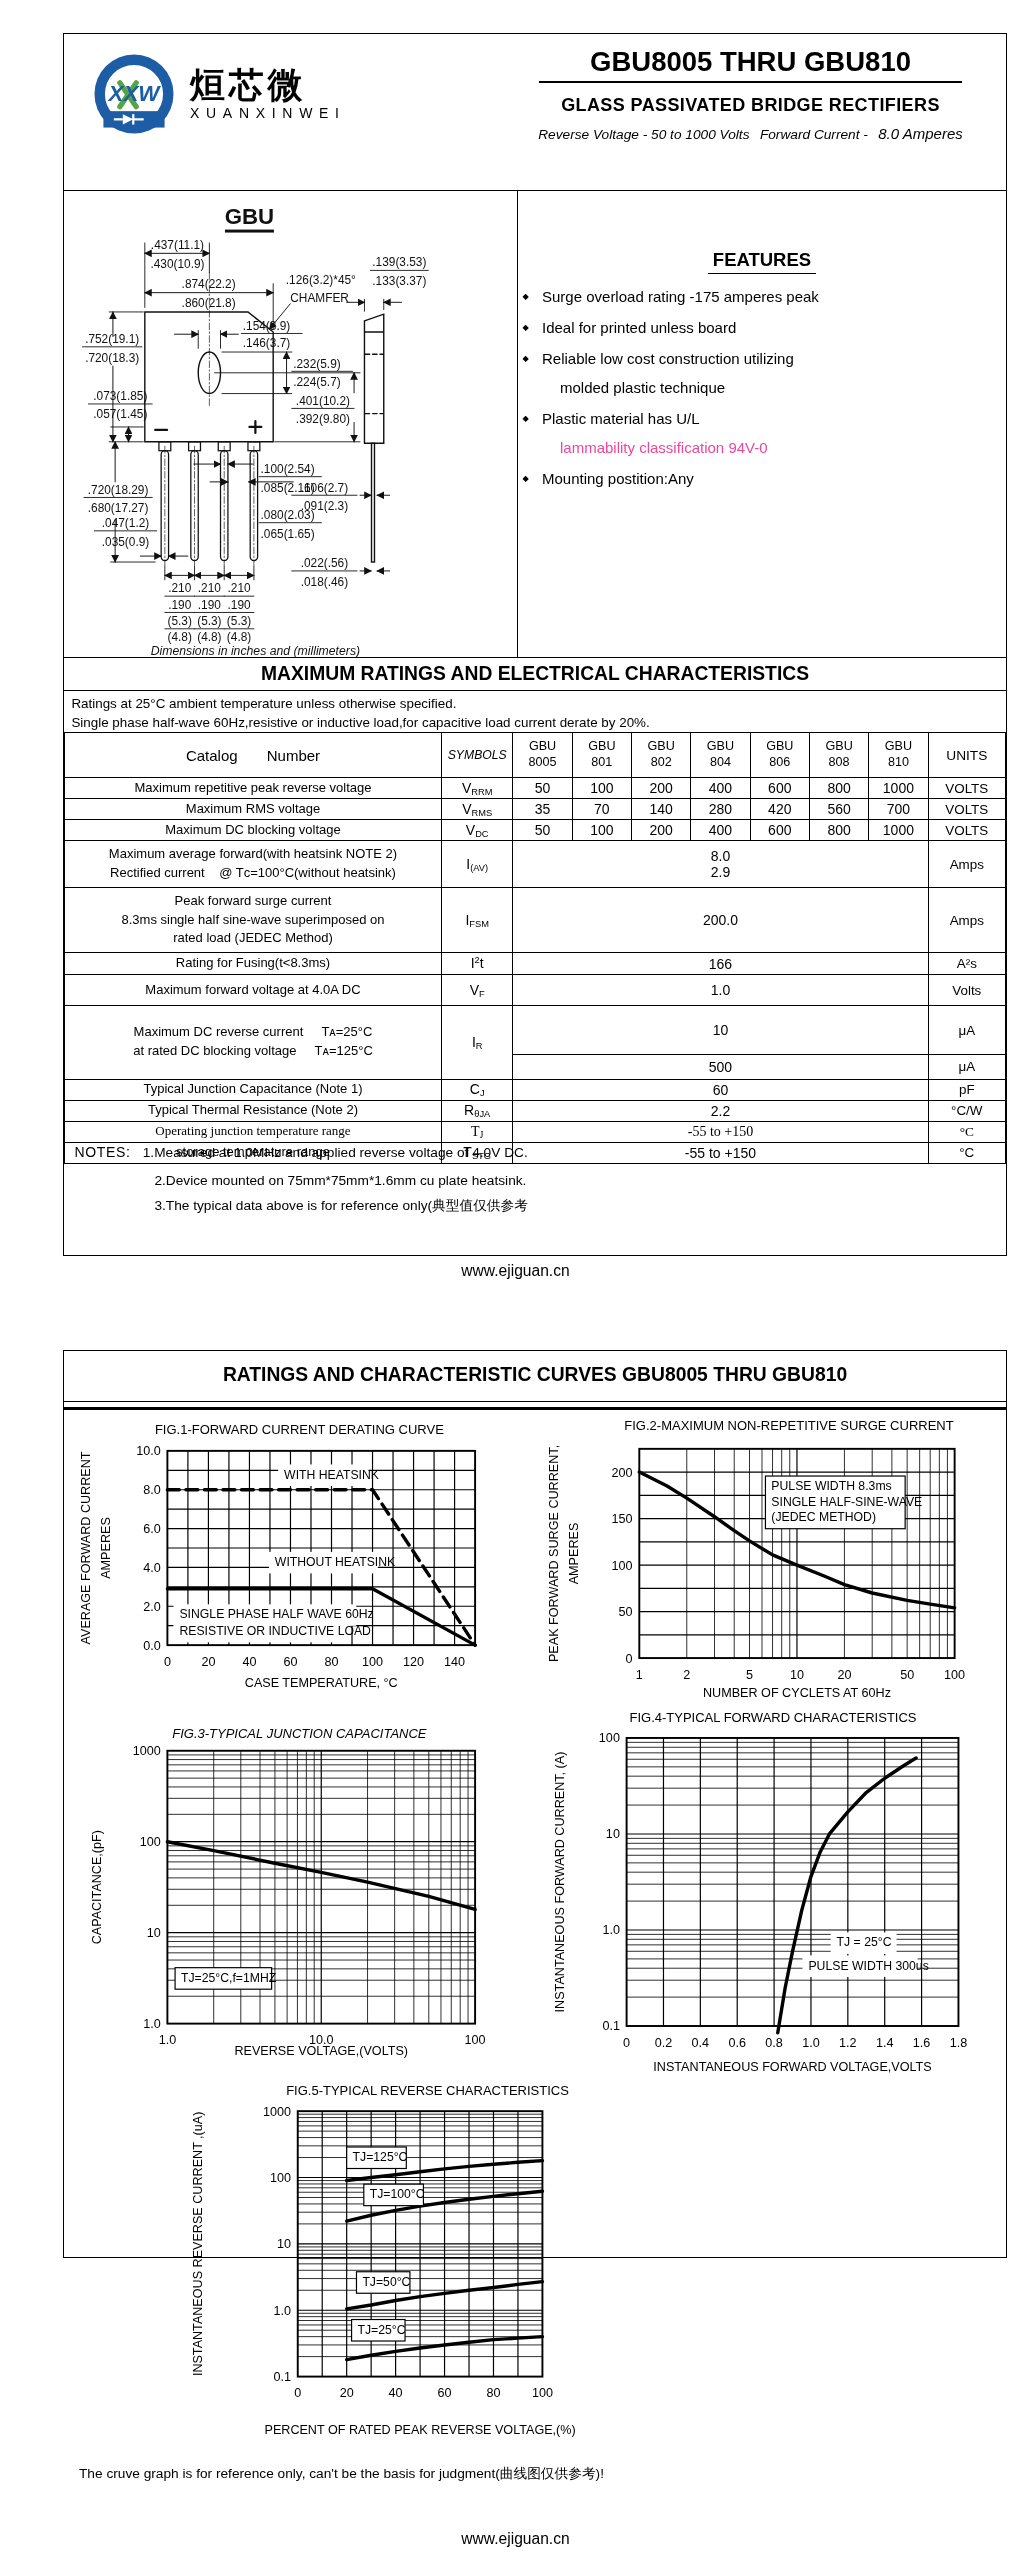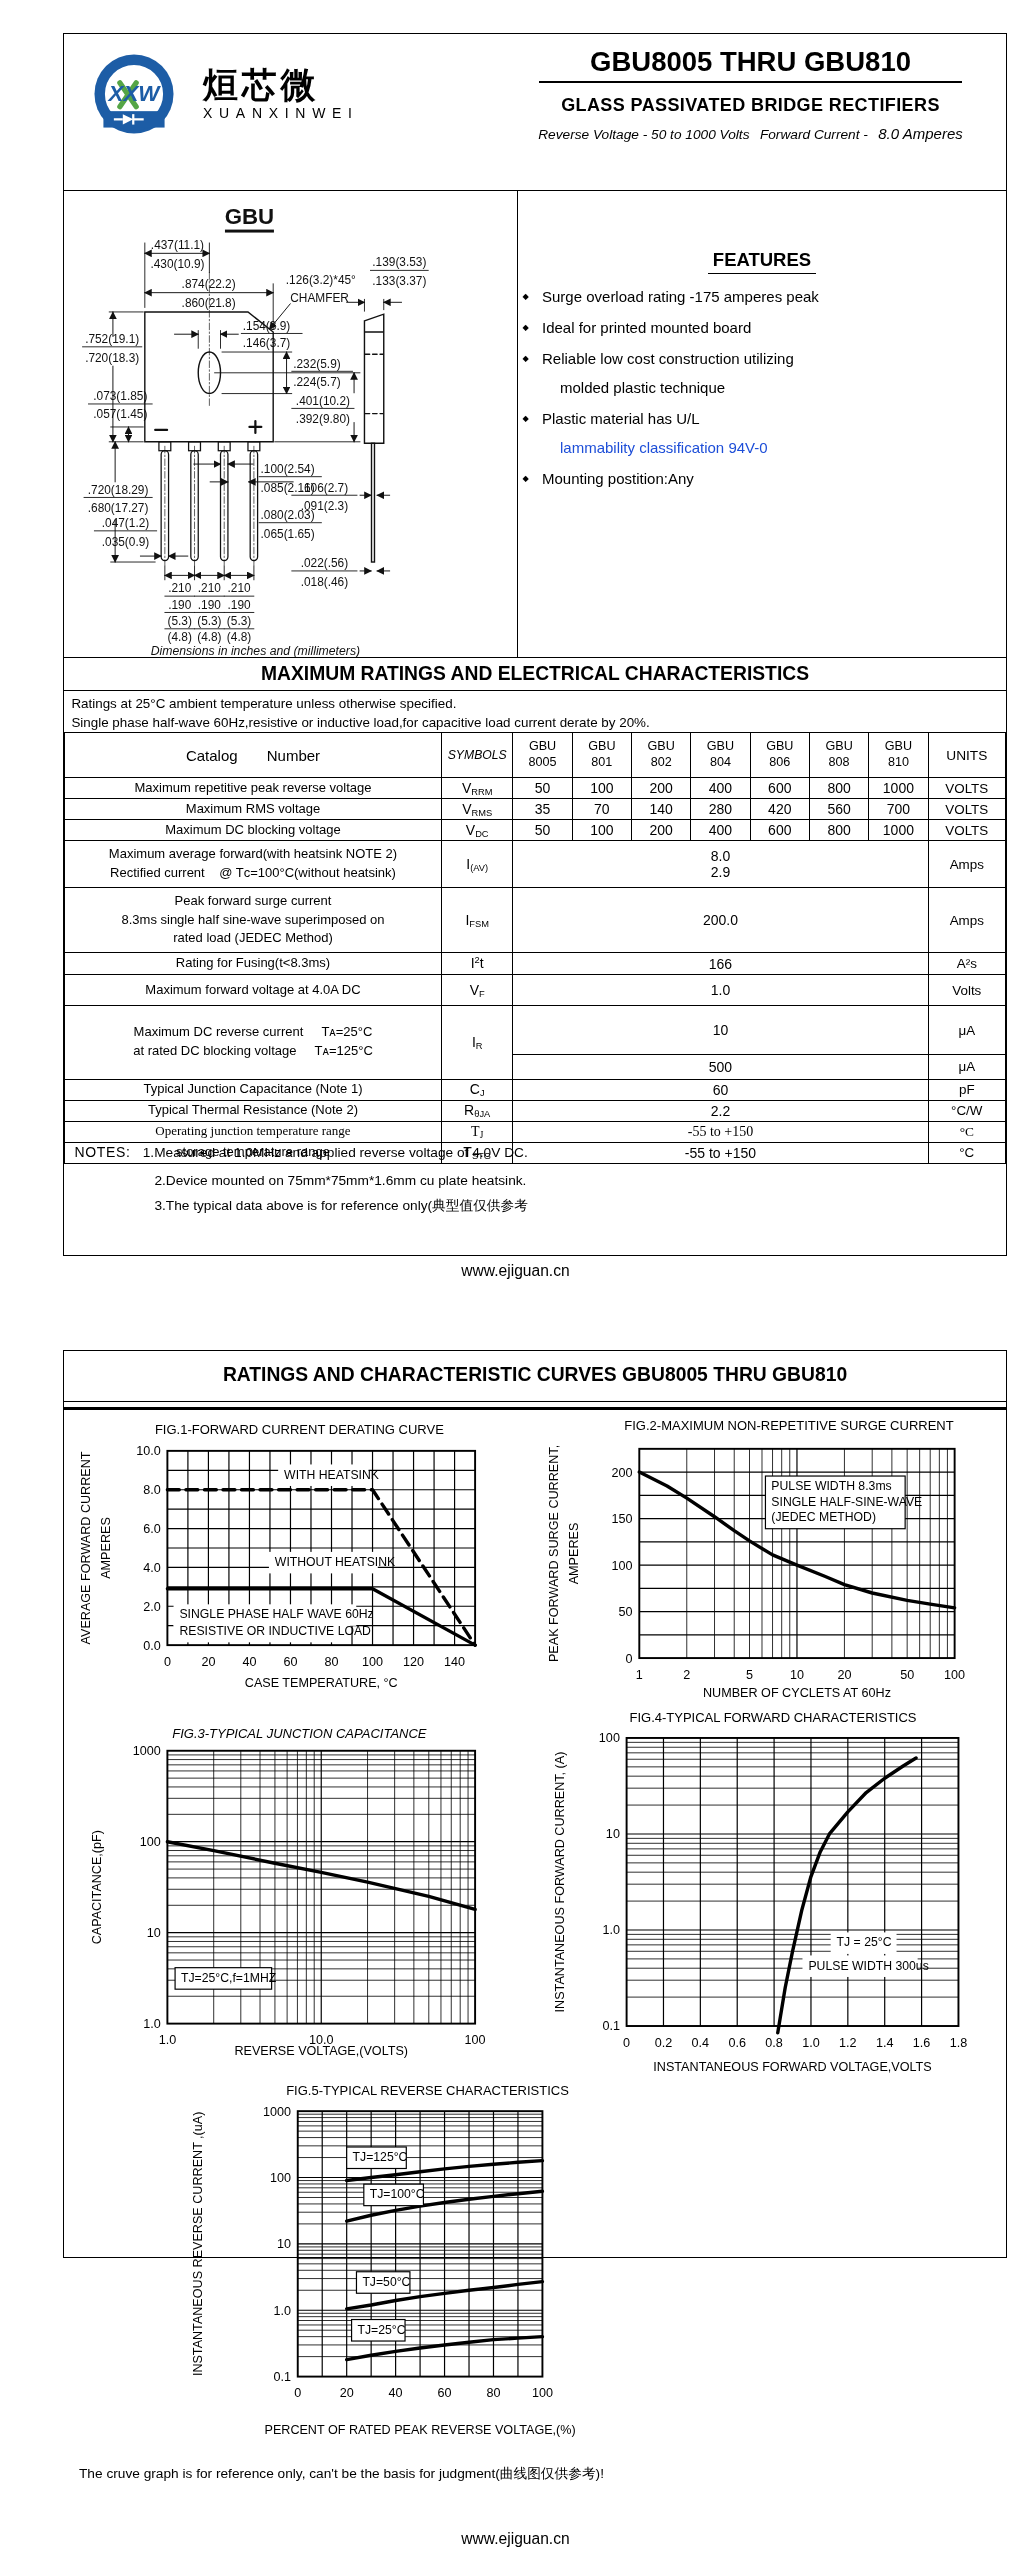--- a/index.html
+++ b/index.html
@@ -20,21 +20,21 @@
   #volt-line{font-style:italic;font-size:13.7px;margin-top:9px;display:flex;justify-content:center;gap:10.4px;align-items:baseline;}
   #header-sep{position:absolute;left:0;top:156px;width:100%;border-top:1.9px solid #000;}
   #vert-divider{position:absolute;left:453px;top:156px;height:467px;border-left:1.9px solid #000;}
   
   #features{position:absolute;left:457px;top:157px;width:482px;}
   #features-title{font-size:18.5px;font-weight:bold;text-align:center;margin-top:58px;}
   #features-title span{display:inline-block;border-bottom:1.9px solid #000;padding:0 4.5px 1.5px 4.5px;}
   .feat-item{font-size:15px;margin-top:14px;padding-left:21px;position:relative;}
   .feat-item .blt{position:absolute;left:1.5px;top:3.7px;font-size:8.2px;}
   .feat-cont{font-size:15px;margin-top:12px;padding-left:39px;}
-  .olive{color:#1d4ed8;}
+  .olive{color:#ec4899;}
   
   #section-bar{position:absolute;left:0;top:623px;width:100%;border-top:1.9px solid #000;border-bottom:1.9px solid #000;
     font-size:19.3px;font-weight:bold;text-align:center;padding:5.2px 0;box-sizing:border-box;}
   #ratings-note{position:absolute;left:7.4px;top:660px;font-size:13.4px;line-height:19.3px;}
   
   #table-wrap{position:absolute;left:0;top:698px;width:100%;}
   table.ds{width:100%;border-collapse:collapse;table-layout:fixed;}
   table.ds td,table.ds th{border:1.2px solid #000;text-align:center;padding:0;font-weight:normal;overflow:hidden;}
   td.desc{text-align:left;padding:0.7px 1.5px 0.7px 5.2px;font-size:13px;line-height:1.45;margin-top:28px;}
   td.val{font-size:14px;}
@@ -72,21 +72,21 @@
         <circle cx="59" cy="59" r="44" fill="#ffffff"></circle>
         <path d="M59 15 a44 44 0 0 1 0 88 a44 44 0 0 1 0 -88" fill="none" stroke="#1d5da6" stroke-width="10"></path>
         <path d="M40 44 L62 76 M62 44 L40 76" stroke="#55a546" stroke-width="7" stroke-linecap="round"></path>
         <text x="59" y="68" text-anchor="middle" font-size="30" font-weight="bold" font-style="italic" fill="#1d5da6">XXW</text>
         <rect x="18" y="82" width="82" height="22" fill="#1d5da6"></rect>
         <path d="M44 86 L44 100 L58 93 Z" fill="#ffffff"></path>
         <line x1="58" y1="86" x2="58" y2="100" stroke="#ffffff" stroke-width="3"></line>
         <line x1="32" y1="93" x2="44" y2="93" stroke="#ffffff" stroke-width="3"></line>
         <line x1="58" y1="93" x2="72" y2="93" stroke="#ffffff" stroke-width="3"></line>
       </svg>
-      <div style="margin-left:25px;">
+      <div style="margin-left:12px;">
         <div id="logo-text-cn">烜芯微</div>
         <div id="logo-text-en">XUANXINWEI</div>
       </div>
     </div>
 
     <div id="title-block">
       <div id="main-title">GBU8005 THRU GBU810</div>
       <div id="title-rule"></div>
       <div id="sub-title">GLASS PASSIVATED  BRIDGE RECTIFIERS</div>
       <div id="volt-line">
@@ -262,21 +262,21 @@
         <text x="233" y="563" text-anchor="middle">.190</text>
         <text x="233" y="585" text-anchor="middle">(5.3)</text>
         <text x="233" y="607" text-anchor="middle">(4.8)</text>
       </g>
       <text x="255" y="625" text-anchor="middle" font-style="italic" font-size="16.5">Dimensions in inches and (millimeters)</text>
     </svg>
 
     <div id="features">
       <div id="features-title"><span>FEATURES</span></div>
       <div class="feat-item"><span class="blt">◆</span><span>Surge overload rating -175 amperes peak</span></div>
-      <div class="feat-item"><span class="blt">◆</span><span>Ideal for printed mounted board</span></div>
+      <div class="feat-item"><span class="blt">◆</span><span>Ideal for printed unless board</span></div>
       <div class="feat-item"><span class="blt">◆</span><span>Reliable low cost construction utilizing</span></div>
       <div class="feat-cont">molded plastic technique</div>
       <div class="feat-item"><span class="blt">◆</span><span>Plastic material has U/L</span></div>
       <div class="feat-cont olive">lammability classification 94V-0</div>
       <div class="feat-item"><span class="blt">◆</span><span>Mounting postition:Any</span></div>
     </div>
 
     <div id="section-bar">MAXIMUM RATINGS AND ELECTRICAL CHARACTERISTICS</div>
     <div id="ratings-note">
       <div>Ratings at 25°C ambient temperature unless otherwise specified.</div>

